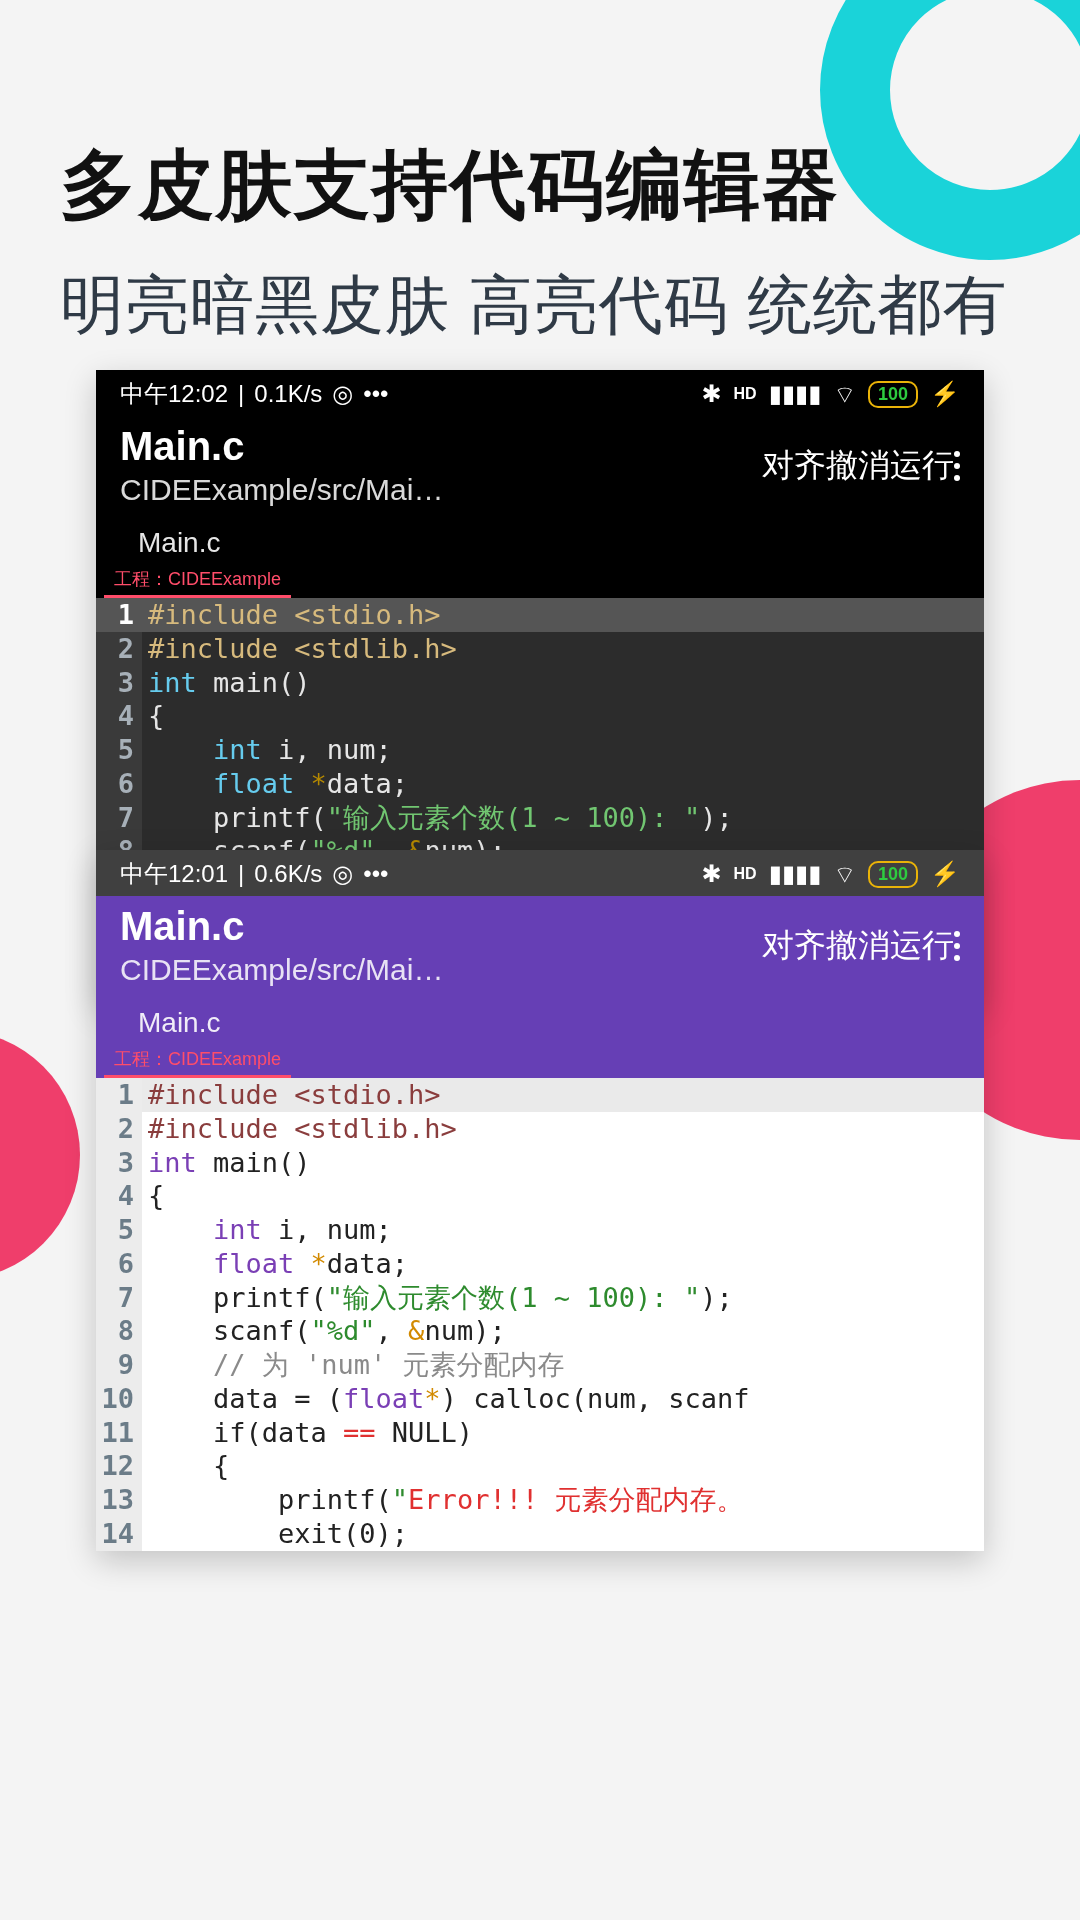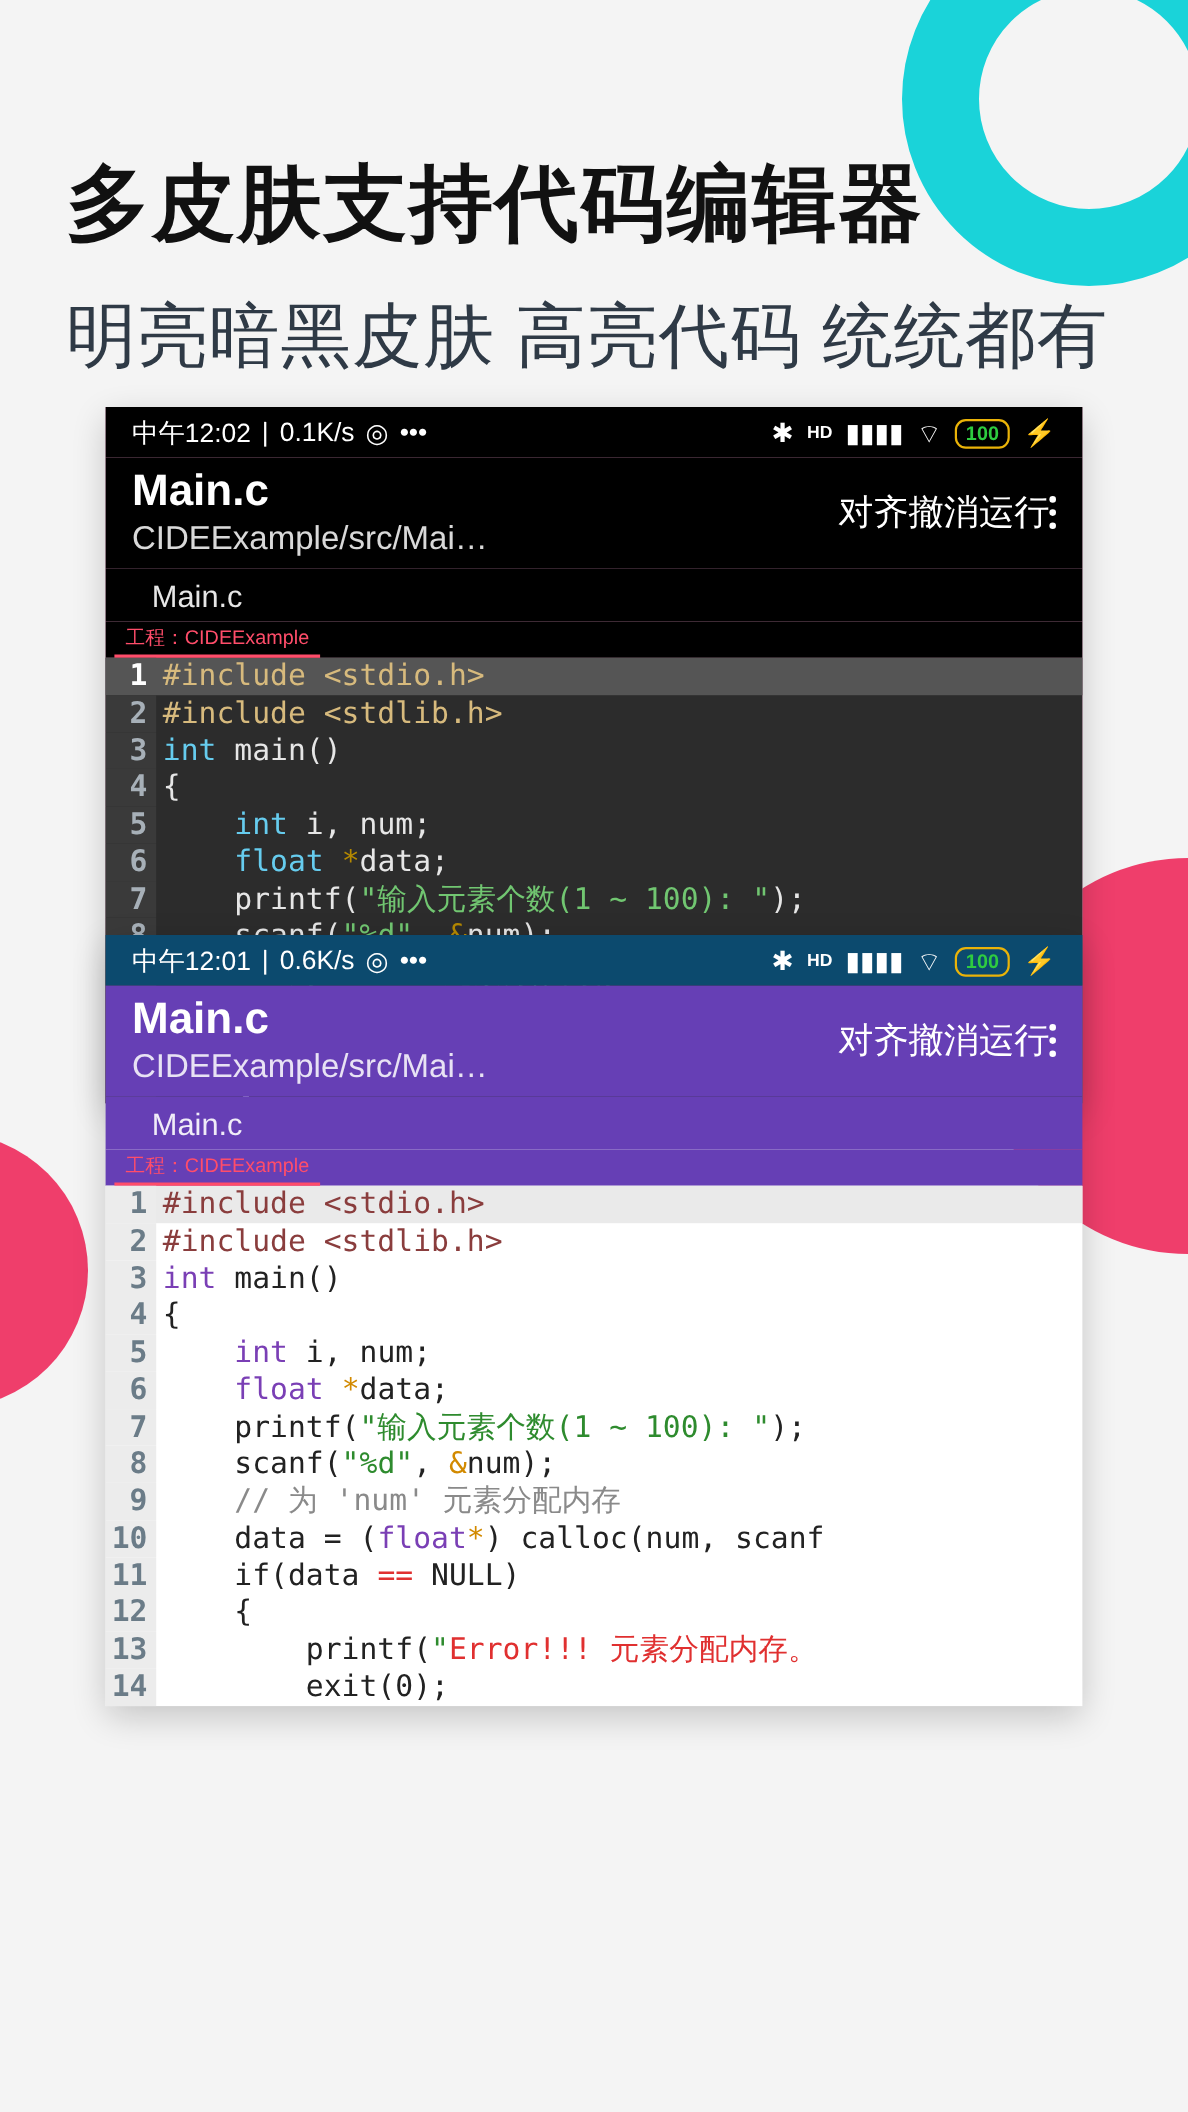--- a/index.html
+++ b/index.html
@@ -57,32 +57,32 @@
   color: #2f3a46;
   line-height: 1.55;
   letter-spacing: 1px;
 }
 .phone {
   position: absolute;
   left: 96px;
   width: 888px;
   box-shadow: 0 10px 30px rgba(0,0,0,0.2);
 }
-.phone.dark { top: 370px; background: #f9a8d4; }
+.phone.dark { top: 370px; background: #a21caf; }
 .phone.light { top: 850px; }
 .statusbar {
   display: flex;
   justify-content: space-between;
   align-items: center;
   padding: 8px 24px 6px;
   font-size: 24px;
   font-weight: 500;
 }
 .phone.dark .statusbar { color: #fff; background: #000; }
-.phone.light .statusbar { color: #fff; background: #0c4a6e; }
+.phone.light .statusbar { color: #fff; background: #404040; }
 .status-left { display: flex; align-items: center; gap: 10px; }
 .status-right { display: flex; align-items: center; gap: 12px; }
 .battery {
   display: inline-flex;
   align-items: center;
   border: 2px solid #eab308;
   border-radius: 10px;
   padding: 1px 8px;
   color: #2ecc40;
   font-size: 18px;

